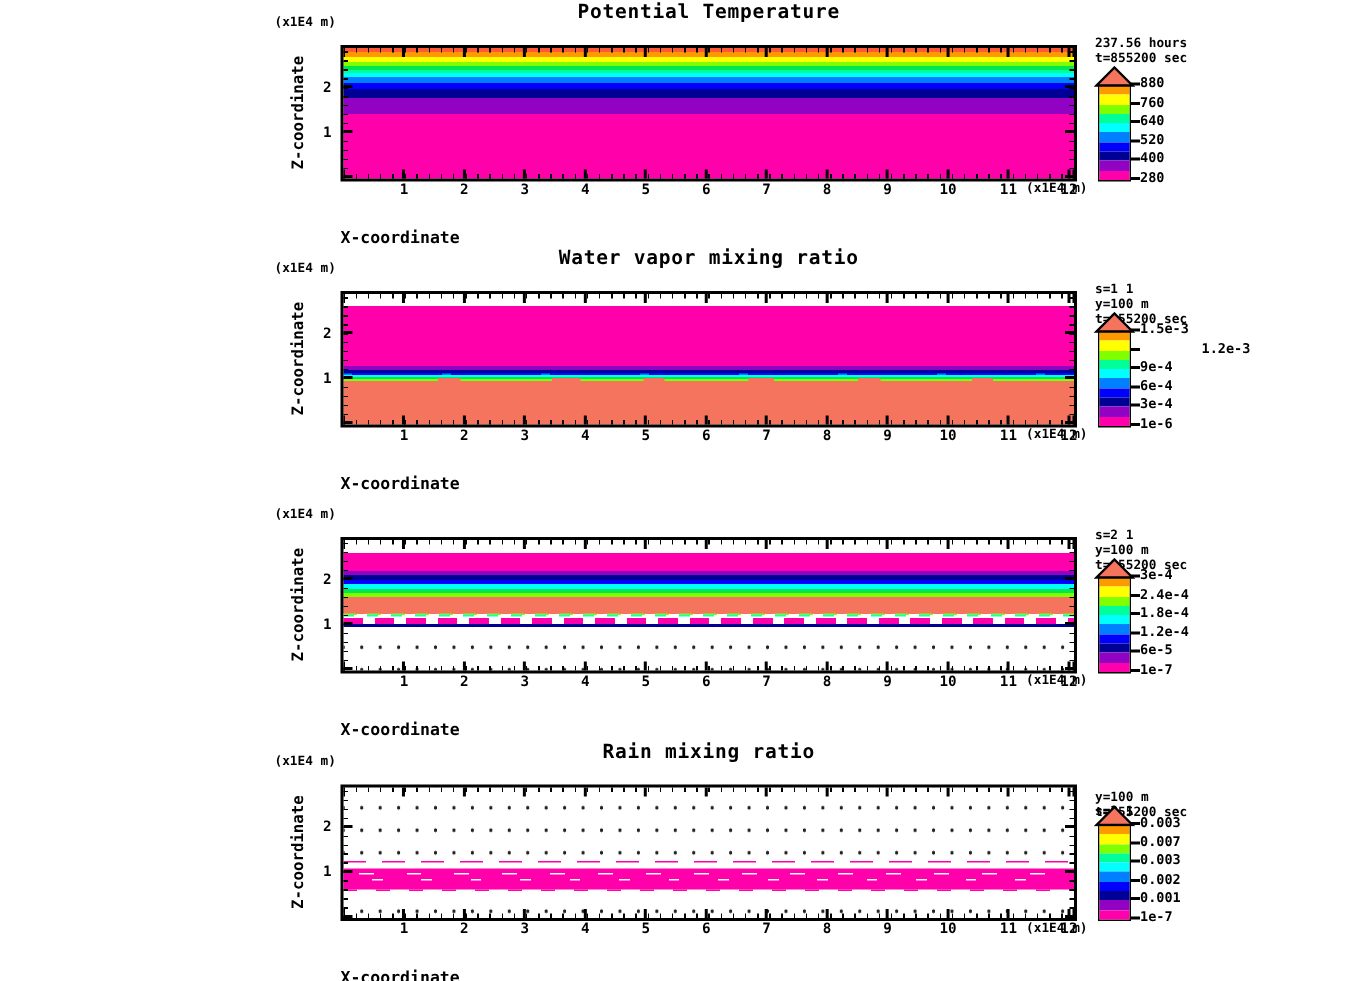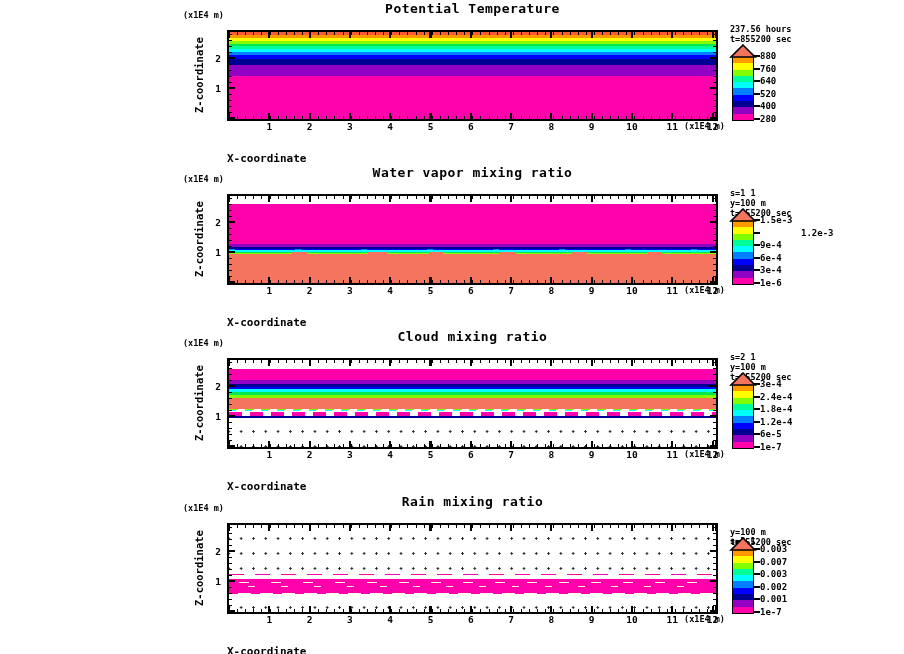--- a/index.html
+++ b/index.html
@@ -173,21 +173,20 @@
       <span class="xt" style="left: 551.4px;">8</span>
       <span class="xt" style="left: 591.7px;">9</span>
       <span class="xt" style="left: 632px;">10</span>
       <span class="xt" style="left: 672.3px;">11</span>
       <span class="xt" style="left: 712.6px;">12</span>
       <span class="yt" style="top: 83px;">1</span>
       <span class="yt" style="top: 53px;">2</span>
     </section>
 
   <section class="panel" style="top: 328px;">
-    <h2 class="title">Cloud mixing ratio</h2>
     <span class="zunit">(x1E4 m)</span>
     <span class="zlabel">Z-coordinate</span>
     <div class="plot" style="background: linear-gradient(rgb(255, 255, 255) 0%, rgb(255, 255, 255) 10%, rgb(255, 0, 170) 10%, rgb(255, 0, 170) 23.5%, rgb(145, 2, 194) 23.5%, rgb(145, 2, 194) 27.2%, rgb(0, 0, 149) 27.2%, rgb(0, 0, 149) 30.5%, rgb(0, 0, 255) 30.5%, rgb(0, 0, 255) 33.8%, rgb(0, 255, 255) 33.8%, rgb(0, 255, 255) 37.2%, rgb(0, 232, 79) 37.2%, rgb(0, 232, 79) 40.5%, rgb(127, 255, 0) 40.5%, rgb(127, 255, 0) 44%, rgb(244, 116, 94) 44%, rgb(244, 116, 94) 56.5%, rgb(255, 255, 255) 56.5%, rgb(255, 255, 255) 100%);">
         <div class="ov dots" style="left: 0%; width: 100%; top: 0%; height: 10%;"></div>
         <div class="ov dots" style="left: 0%; width: 100%; top: 66.5%; height: 33.5%;"></div>
         <div class="ov" style="left: 0%; width: 100%; top: 56.2%; height: 1.4%; background: repeating-linear-gradient(90deg, rgb(127, 255, 0) 0px, rgb(127, 255, 0) 9px, transparent 9px, transparent 16px);"></div>
         <div class="ov" style="left: 0%; width: 100%; top: 57.7%; height: 1.4%; background: repeating-linear-gradient(90deg, rgb(0, 255, 255) 0px, rgb(0, 255, 255) 7px, transparent 7px, transparent 16px);"></div>
         <div class="ov" style="left: 0%; width: 100%; top: 59.3%; height: 4.6%; background: repeating-linear-gradient(90deg, rgb(255, 0, 170) 0px, rgb(255, 0, 170) 13px, transparent 13px, transparent 21px);"></div>
         <div class="ov" style="left: 0%; width: 100%; top: 64.4%; height: 2%; background: rgb(0, 0, 149);"></div>
         <div class="tk tkx t-top"></div>

